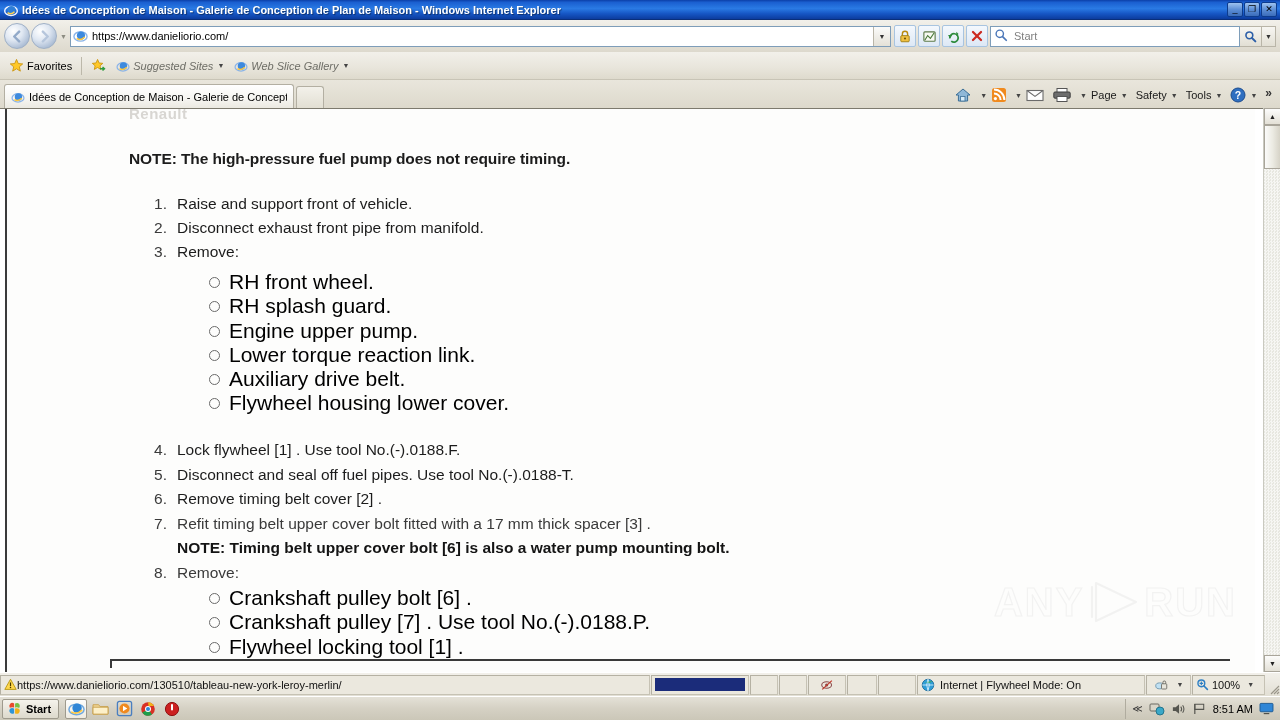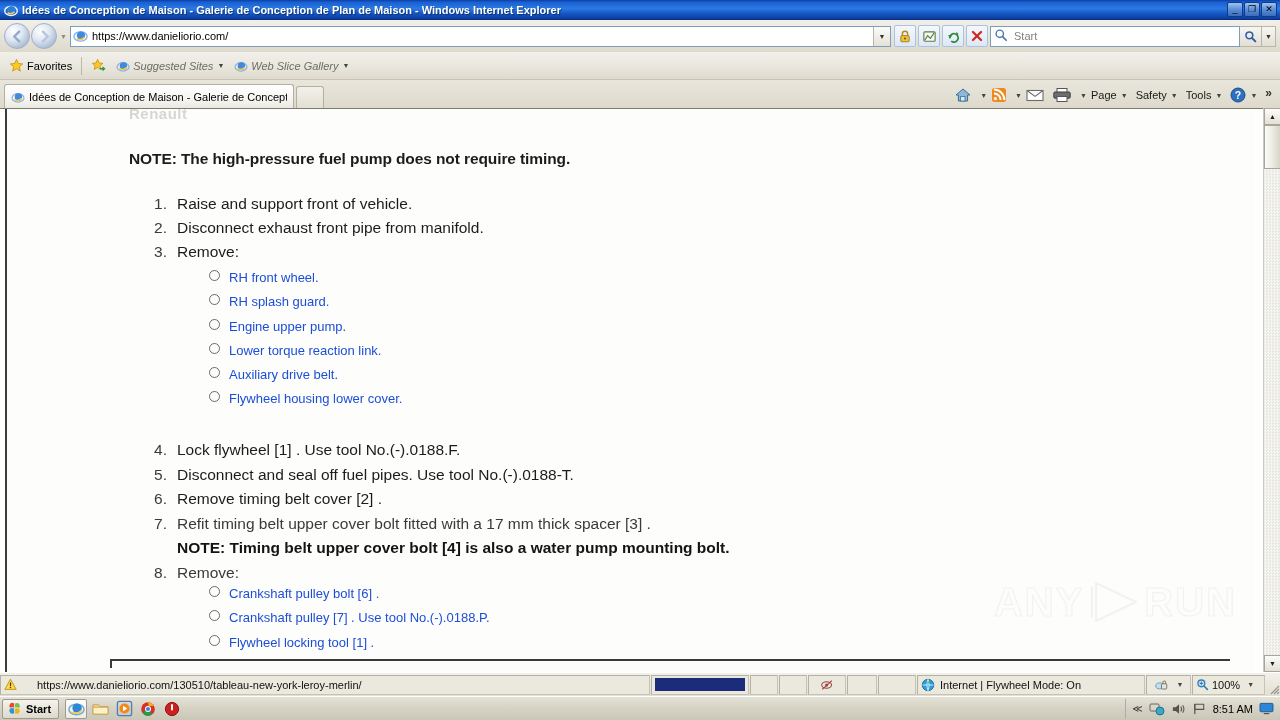--- a/index.html
+++ b/index.html
@@ -163,21 +163,21 @@
     font-size: 15.5px; color: #3a3a3a; flex: 0 0 auto;
   }
   .li-text { font-size: 15.5px; color: #3a3a3a; white-space: nowrap; }
   .li-text.dark { color: #1c1c1c; }
   .li-text.bold { font-weight: bold; color: #141414; }
   .sub-row { display: flex; align-items: baseline; }
   .sub-bullet {
     width: 11px; height: 11px; border: 1.6px solid #6a6a6a; border-radius: 50%;
     margin-right: 9px; flex: 0 0 auto; position: relative; top: -1px;
   }
-  .sub-text { font-size: 13px; color: #1d4ed8; white-space: nowrap; text-align: center; }
+  .sub-text { font-size: 21px; color: #000000; white-space: nowrap; text-align: center; }
 
   .doc-bottom-rule {
     position: absolute; left: 103px; bottom: 5px; width: 1120px; height: 0;
     border-top: 2px solid #3a3a3a; border-left: 2px solid #3a3a3a;
     height: 9px;
   }
 
   
   .watermark {
     position: absolute; right: 18px; bottom: 48px;
@@ -221,21 +221,21 @@
     background: linear-gradient(to bottom, #f2f0ea, #e2dfd4);
     display: flex; align-items: center;
     border-top: 1px solid #ffffff;
   }
   .st-cell {
     height: 20px; display: flex; align-items: center;
     border: 1px solid #c6c2b4; border-top-color: #b5b1a3; border-left-color: #b5b1a3;
     background: #ebe8de; margin-right: 1px; padding: 0 3px;
   }
   .st-url { flex: 0 0 650px; }
-  .st-url .txt { font-size: 11px; color: #111; margin-left: 20px; white-space: nowrap; }
+  .st-url .txt { font-size: 11px; color: #111; margin-left: 0; white-space: nowrap; }
   .st-progress { flex: 0 0 97px; justify-content: flex-start; }
   .prog-fill { width: 90px; height: 13px; background: #1b2c7a; }
   .st-blank { flex: 0 0 28px; }
   .st-blank2 { flex: 0 0 28px; }
   .st-icon { flex: 0 0 38px; justify-content: center; }
   .st-blank3 { flex: 0 0 30px; }
   .st-blank4 { flex: 0 0 38px; }
   .st-zone { flex: 1 1 auto; }
   .st-zone .txt { font-size: 11px; color: #111; margin-left: 5px; }
   .st-lock { flex: 0 0 45px; justify-content: center; gap: 4px; }
@@ -535,21 +535,21 @@
         <div class="li-row" style="height:24.5px">
           <span class="li-num">6.</span>
           <span class="li-text dark">Remove timing belt cover [2] .</span>
         </div>
         <div class="li-row" style="height:24.5px">
           <span class="li-num">7.</span>
           <span class="li-text">Refit timing belt upper cover bolt fitted with a 17 mm thick spacer [3] .</span>
         </div>
         <div class="li-row" style="height:24.5px">
           <span class="li-num"></span>
-          <span class="li-text bold">NOTE: Timing belt upper cover bolt [4] is also a water pump mounting bolt.</span>
+          <span class="li-text bold">NOTE: Timing belt upper cover bolt [6] is also a water pump mounting bolt.</span>
         </div>
         <div class="li-row" style="height:24.5px">
           <span class="li-num">8.</span>
           <span class="li-text">Remove:</span>
         </div>
       </div>
 
       <div class="ol-block" style="left:202px; top:477px;">
         <div class="sub-row" style="height:24.3px">
           <span class="sub-bullet"></span>

